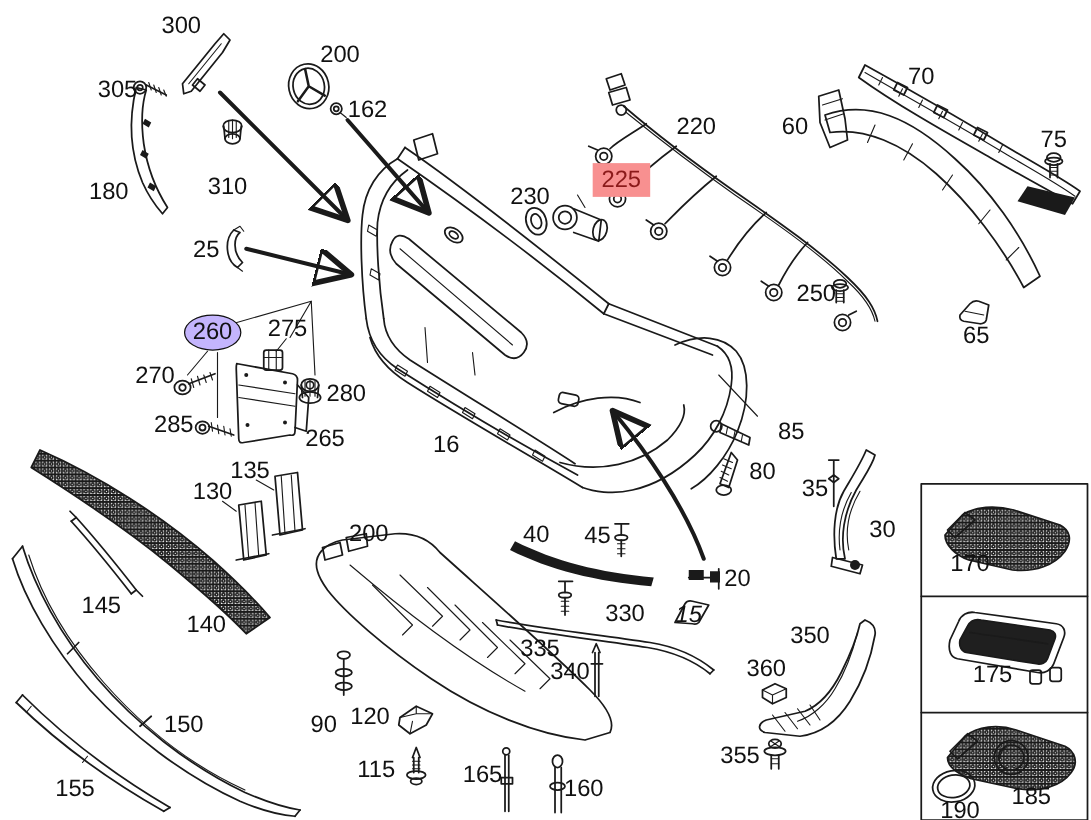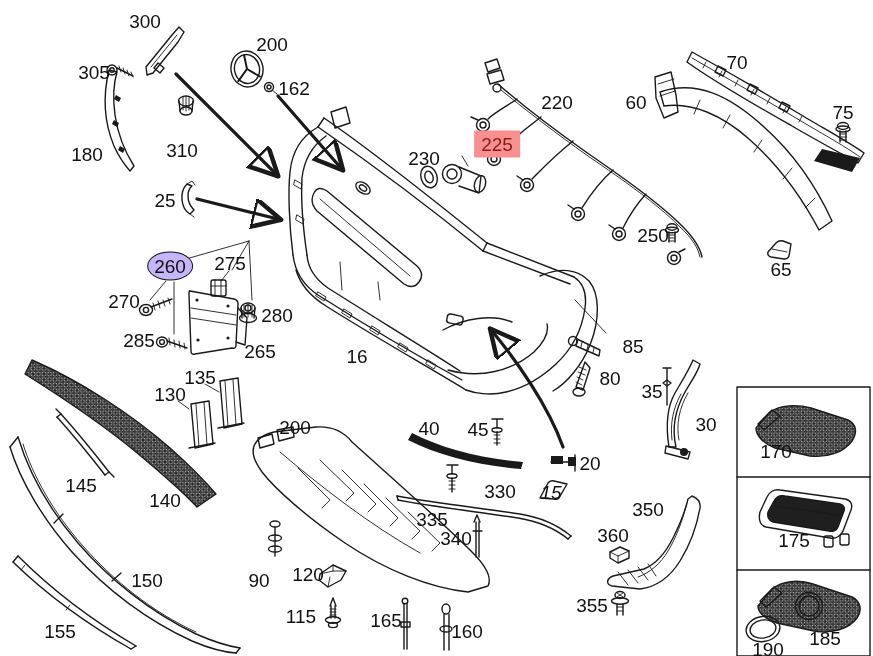--- a/index.html
+++ b/index.html
@@ -426,21 +426,21 @@
       <div class="label" style="left: 260px; top: 351px;">265</div>
       <div class="label" style="left: 357px; top: 356px;">16</div>
       <div class="label" style="left: 200px; top: 377px;">135</div>
       <div class="label" style="left: 170px; top: 394px;">130</div>
       <div class="label" style="left: 81px; top: 485px;">145</div>
       <div class="label" style="left: 165px; top: 500px;">140</div>
       <div class="label" style="left: 147px; top: 580px;">150</div>
       <div class="label" style="left: 60px; top: 631px;">155</div>
       <div class="label" style="left: 295px; top: 427px;">200</div>
       <div class="label" style="left: 259px; top: 535px; margin-top: 45px;">90</div>
-      <div class="label" style="left: 296px; top: 574px; margin-left: 12px;">120</div>
+      <div class="label" style="left: 296px; top: 574px;">120</div>
       <div class="label" style="left: 301px; top: 616px;">115</div>
       <div class="label" style="left: 386px; top: 620px;">165</div>
       <div class="label" style="left: 467px; top: 631px;">160</div>
       <div class="label" style="left: 429px; top: 428px;">40</div>
       <div class="label" style="left: 478px; top: 429px;">45</div>
       <div class="label" style="left: 432px; top: 476px; margin-top: 43px;">335</div>
       <div class="label" style="left: 500px; top: 491px;">330</div>
       <div class="label" style="left: 456px; top: 538px;">340</div>
       <div class="label" style="left: 590px; top: 463px;">20</div>
       <div class="label" style="left: 551px; top: 492px; font-style: italic;">15</div>

